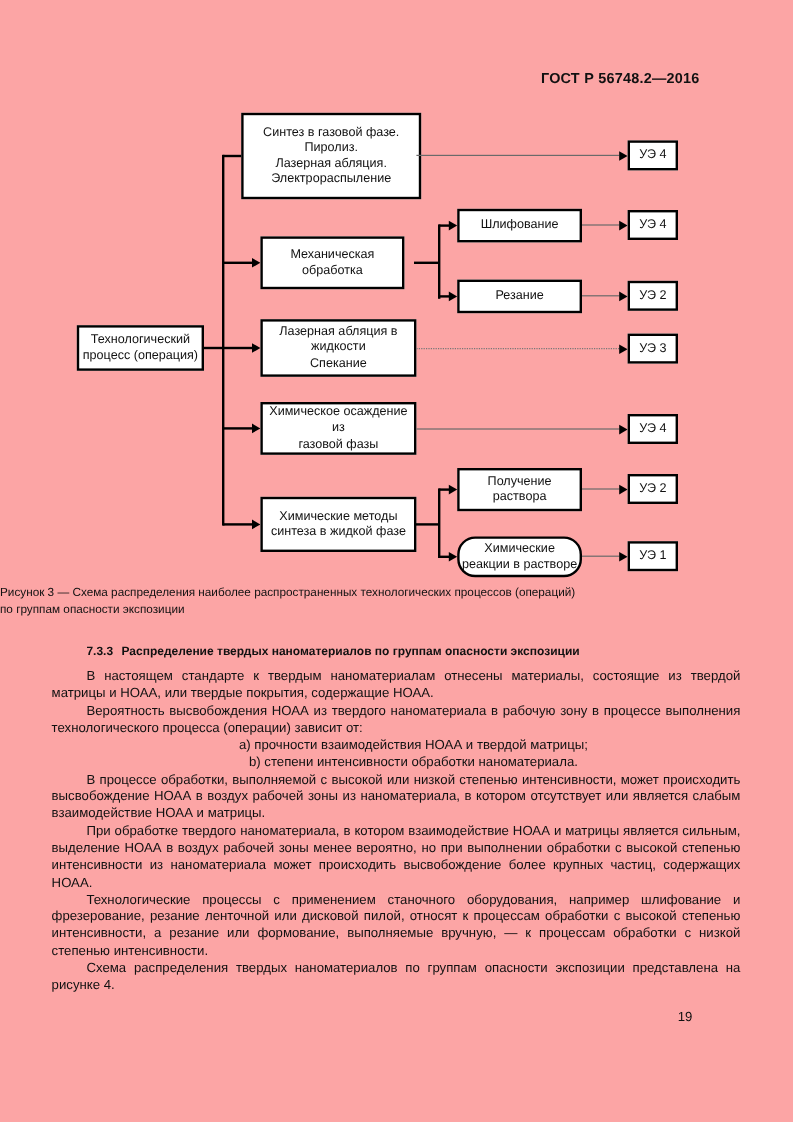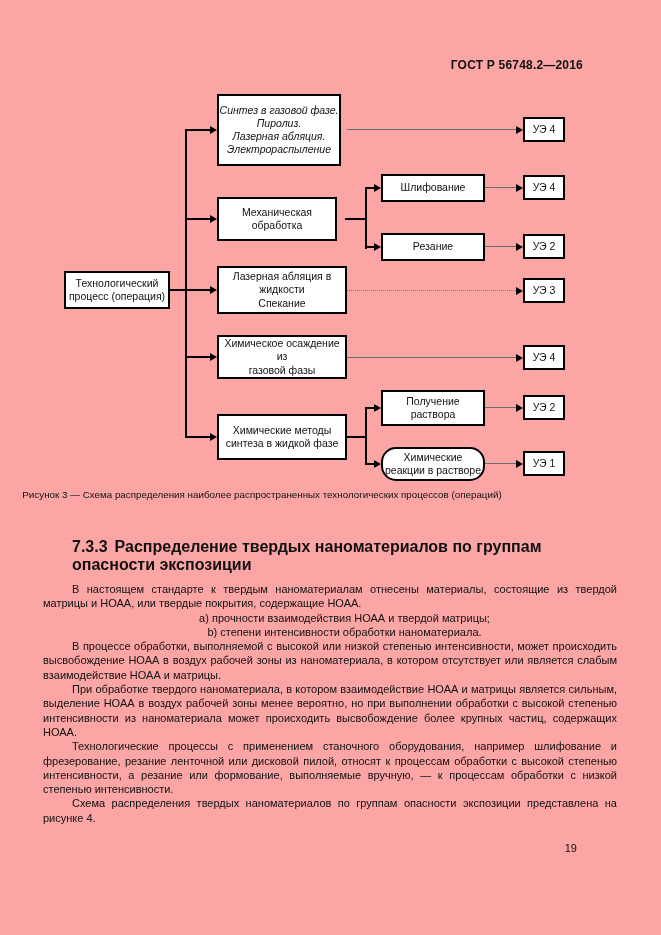--- a/index.html
+++ b/index.html
@@ -28,27 +28,27 @@
   .conn{position:absolute;height:1px;background:#6a6a6a;}
   .conn.dotted{height:0;background:none;border-top:1.4px dotted #777;}
   .ar{
     position:absolute;width:0;height:0;
     border-top:4px solid transparent;border-bottom:4px solid transparent;
     border-left:7px solid #000;
   }
   
   .fig-caption{
     position:absolute;top:488px;left:0;width:524px;
-    text-align:center;font-size:9.8px;line-height:14px;
+    text-align:left;font-size:9.8px;line-height:14px;
   }
   .text-block{
     position:absolute;left:43px;top:538px;width:574px;
   }
   .sec-heading{
-    font-size:16px;font-weight:bold;margin:0 0 8px 0;padding-left:29px;
+    font-size:10px;font-weight:bold;margin:0 0 8px 0;padding-left:29px;
   }
   .sec-heading .num{margin-right:7px;}
   .text-block p{
     margin:0;font-size:11px;line-height:14.3px;
     text-align:justify;text-indent:29px;
   }
   .text-block p.single{text-align:center;}
   .page-num{
     position:absolute;top:842px;right:84px;font-size:11px;
   }
@@ -70,21 +70,21 @@
     <div class="ar" style="left:210px;top:126px;"></div>
     <div class="hline" style="left:186px;top:218px;width:25px;height:2px;"></div>
     <div class="ar" style="left:210px;top:215px;"></div>
     <div class="hline" style="left:169px;top:289px;width:42px;height:2px;"></div>
     <div class="ar" style="left:210px;top:286px;"></div>
     <div class="hline" style="left:186px;top:356px;width:25px;height:2px;"></div>
     <div class="ar" style="left:210px;top:353px;"></div>
     <div class="hline" style="left:186px;top:436px;width:25px;height:2px;"></div>
     <div class="ar" style="left:210px;top:433px;"></div>
 
-    <div class="box" style="left:217px;top:94px;width:124px;height:72px;font-style:italic;">Синтез в газовой фазе.
+    <div class="box" style="left:201px;top:94px;width:150px;height:72px;">Синтез в газовой фазе.
 Пиролиз.
 Лазерная абляция.
 Электрораспыление</div>
     <div class="box" style="left:217px;top:197px;width:120px;height:44px;">Механическая
 обработка</div>
     <div class="box" style="left:217px;top:266px;width:130px;height:48px;">Лазерная абляция в
 жидкости
 Спекание</div>
     <div class="box" style="left:217px;top:335px;width:130px;height:44px;">Химическое осаждение из
 газовой фазы</div>
@@ -131,25 +131,27 @@
     <div class="box ue" style="left:523px;top:175px;width:42px;height:25px;">УЭ 4</div>
     <div class="box ue" style="left:523px;top:234px;width:42px;height:25px;">УЭ 2</div>
     <div class="box ue" style="left:523px;top:278px;width:42px;height:25px;">УЭ 3</div>
     <div class="box ue" style="left:523px;top:345px;width:42px;height:25px;">УЭ 4</div>
     <div class="box ue" style="left:523px;top:395px;width:42px;height:25px;">УЭ 2</div>
     <div class="box ue" style="left:523px;top:451px;width:42px;height:25px;">УЭ 1</div>
   </div>
 
   <div class="fig-caption">
     <div>Рисунок 3 — Схема распределения наиболее распространенных технологических процессов (операций)</div>
+    <div>по группам опасности экспозиции</div>
   </div>
 
   <div class="text-block">
     <h3 class="sec-heading"><span class="num">7.3.3</span><span>Распределение твердых наноматериалов по группам опасности экспозиции</span></h3>
     <p>В настоящем стандарте к твердым наноматериалам отнесены материалы, состоящие из твердой матрицы и НОАА, или твердые покрытия, содержащие НОАА.</p>
+    <p>Вероятность высвобождения НОАА из твердого наноматериала в рабочую зону в процессе выполнения технологического процесса (операции) зависит от:</p>
     <p class="single">a) прочности взаимодействия НОАА и твердой матрицы;</p>
     <p class="single">b) степени интенсивности обработки наноматериала.</p>
     <p>В процессе обработки, выполняемой с высокой или низкой степенью интенсивности, может происходить высвобождение НОАА в воздух рабочей зоны из наноматериала, в котором отсутствует или является слабым взаимодействие НОАА и матрицы.</p>
     <p>При обработке твердого наноматериала, в котором взаимодействие НОАА и матрицы является сильным, выделение НОАА в воздух рабочей зоны менее вероятно, но при выполнении обработки с высокой степенью интенсивности из наноматериала может происходить высвобождение более крупных частиц, содержащих НОАА.</p>
     <p>Технологические процессы с применением станочного оборудования, например шлифование и фрезерование, резание ленточной или дисковой пилой, относят к процессам обработки с высокой степенью интенсивности, а резание или формование, выполняемые вручную, — к процессам обработки с низкой степенью интенсивности.</p>
     <p>Схема распределения твердых наноматериалов по группам опасности экспозиции представлена на рисунке 4.</p>
   </div>
 
   <div class="page-num">19</div>
 

